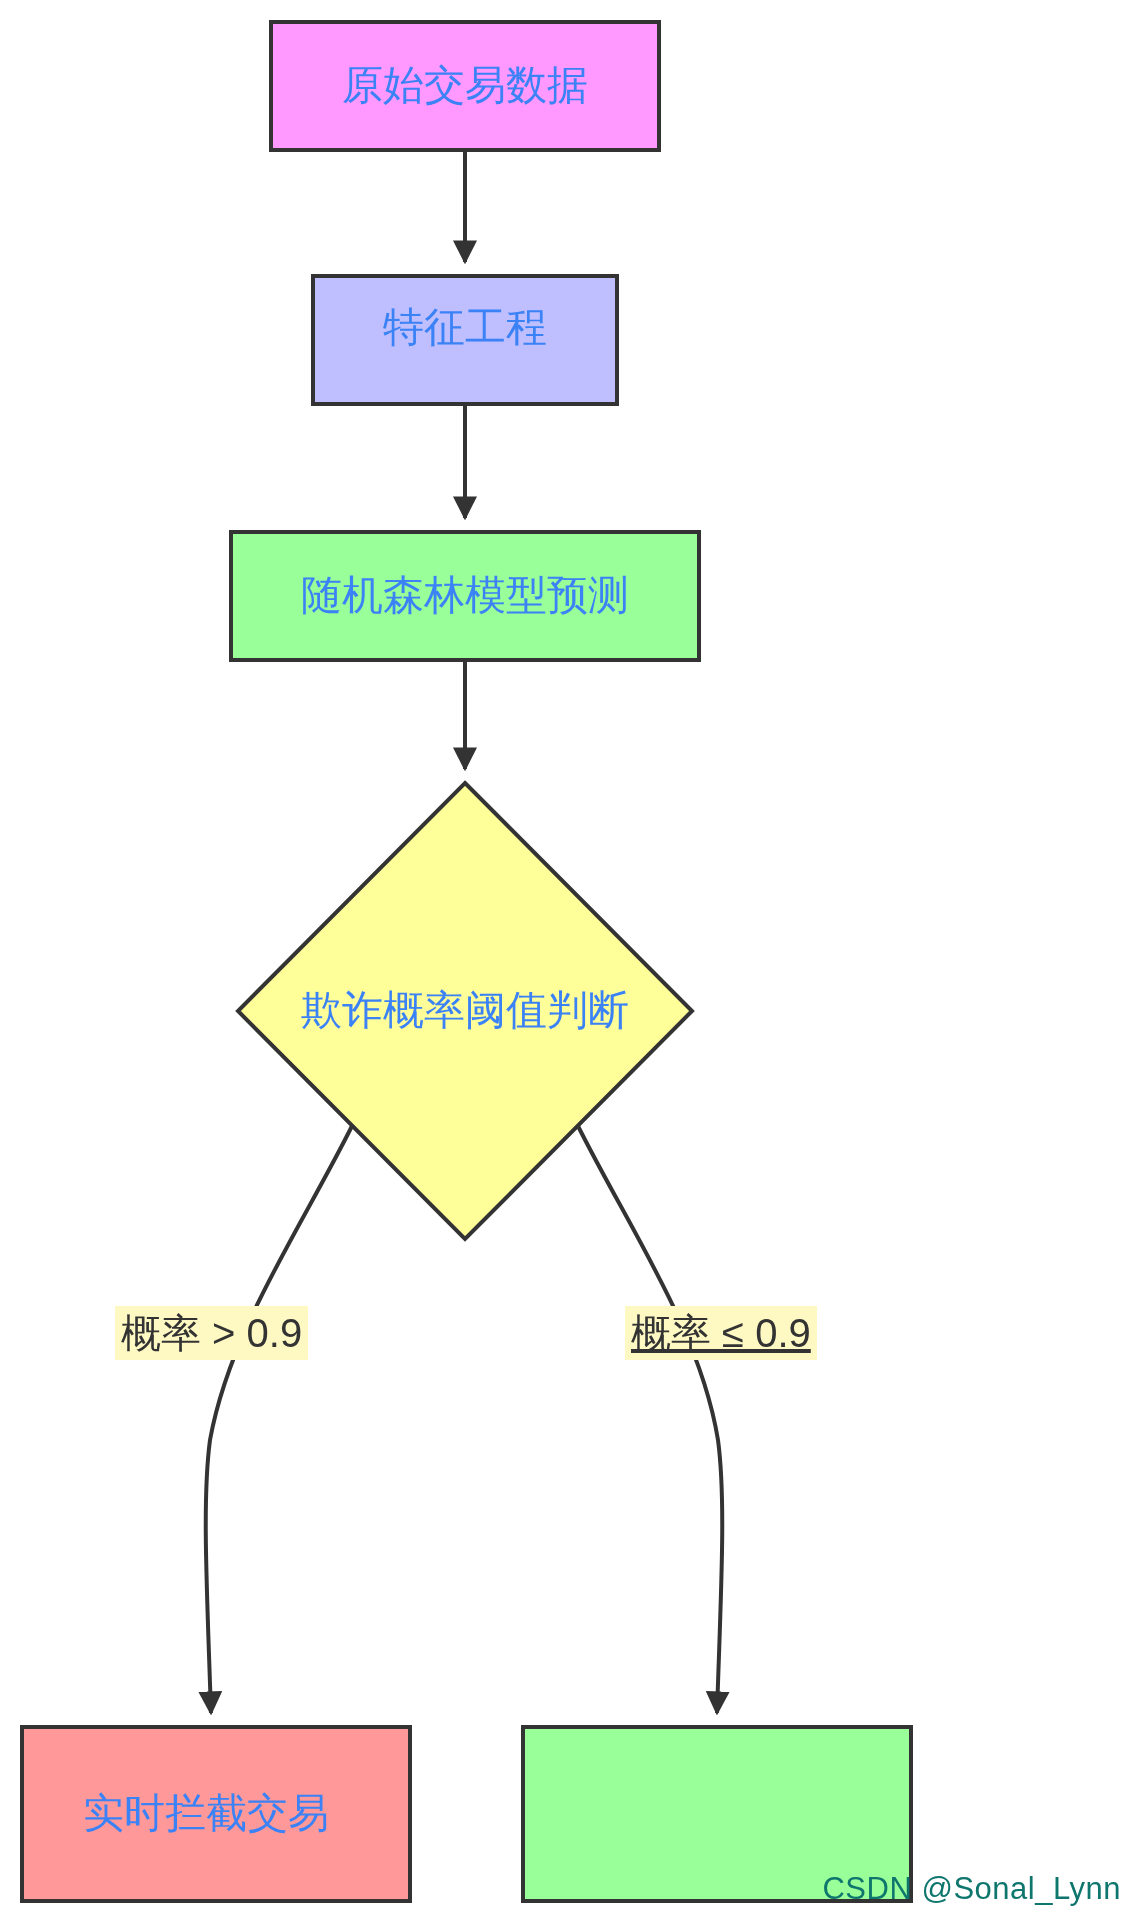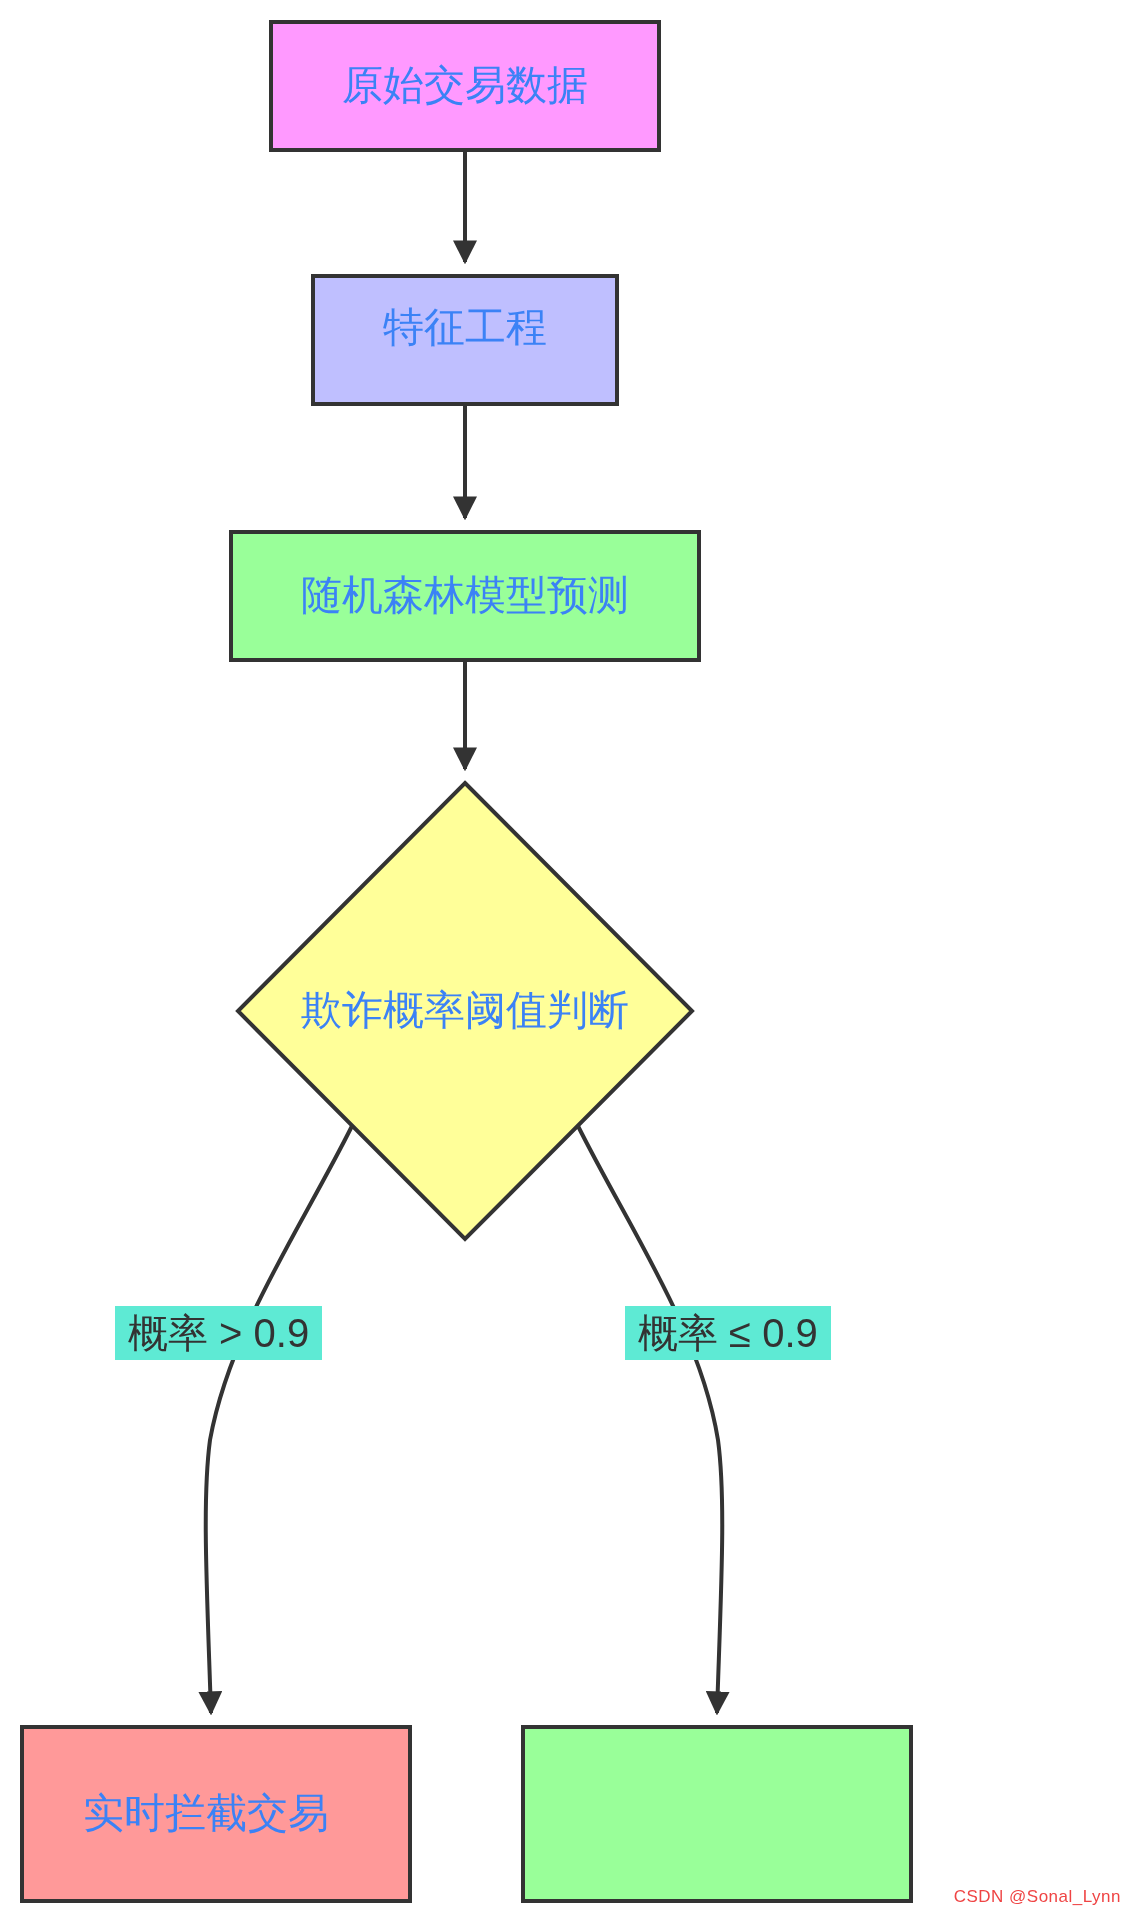--- a/index.html
+++ b/index.html
@@ -37,34 +37,34 @@
     text-align: center;
     color: #3b82f6;
     font-size: 41px;
     line-height: 1.2;
     font-family: "Liberation Sans", "DejaVu Sans", sans-serif;
     white-space: nowrap;
     pointer-events: none;
   }
   .edge-label {
     position: absolute;
-    background: #5eead4;
+    background: #fef9c3;
     color: #333333;
     font-size: 40px;
     line-height: 1.25;
-    padding: 2px 13px;
+    padding: 2px 6px;
     white-space: nowrap;
     font-family: "Liberation Sans", "DejaVu Sans", sans-serif;
   }
   .watermark {
     position: absolute;
     right: 12px;
     bottom: 6px;
-    color: #ef4444;
-    font-size: 17px;
+    color: #0f766e;
+    font-size: 31px;
     letter-spacing: 0.5px;
     font-family: "Liberation Sans", "DejaVu Sans", sans-serif;
     white-space: nowrap;
   }
 </style>
 </head>
 <body>
 
 <div id="flow-root">
 
@@ -104,17 +104,17 @@
 
   <div class="node-label" style="left:231px; top:532px; width:468px; height:128px;">随机森林模型预测</div>
 
   <div class="node-label" style="left:238px; top:961px; width:454px; height:100px;text-align:center;">欺诈概率阈值判断</div>
 
   <div class="node-label" style="left:12px; top:1727px; width:388px; height:174px;">实时拦截交易</div>
 
 
   <div class="edge-label" style="left:115px; top:1306px;">概率 &gt; 0.9</div>
 
-  <div class="edge-label" style="left:625px; top:1306px;">概率 ≤ 0.9</div>
+  <div class="edge-label" style="left:625px; top:1306px;text-decoration:underline;">概率 ≤ 0.9</div>
 
   <div class="watermark">CSDN @Sonal_Lynn</div>
 
 </div>
 
 </body></html>

